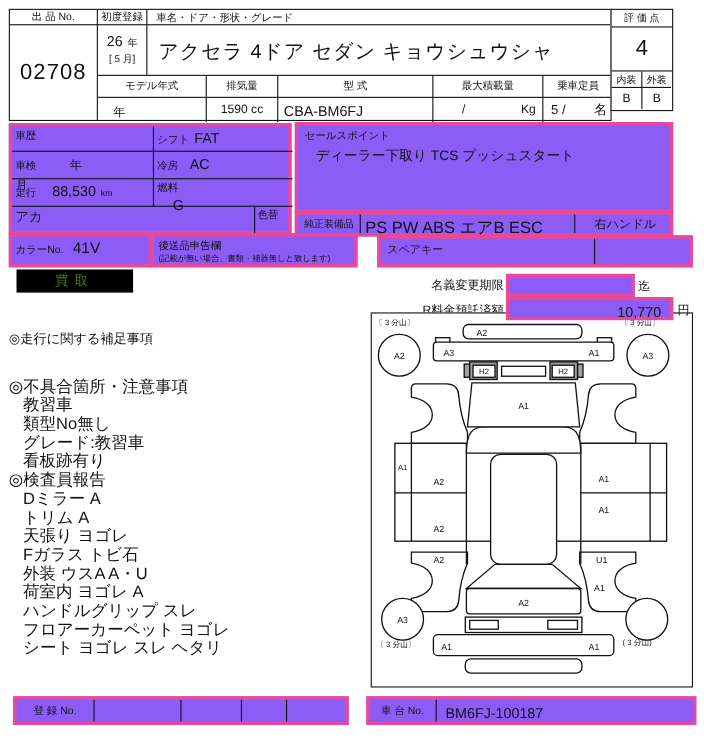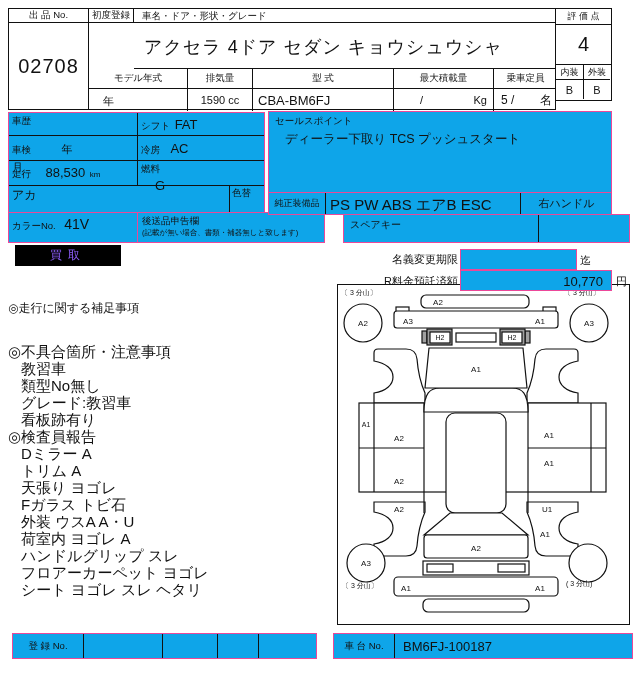--- a/index.html
+++ b/index.html
@@ -4,50 +4,55 @@
 <style>
   html,body{margin:0;padding:0;background:#fff;}
   *{box-sizing:border-box;}
   .sheet{position:relative;width:640px;height:680px;background:#fff;
          font-family:"Liberation Sans","DejaVu Sans",sans-serif;color:#111;
          overflow:hidden;}
   .abs{position:absolute;}
   .cell{position:absolute;}
   .br{border-right:1px solid #111;}
   .bb{border-bottom:1px solid #111;}
-  .box1{border:1px solid #ec4899;background:#0ea5e9;}
+  .box1{border:3px solid #ec4899;background:#8b5cf6;}
   .box2{border:1.5px solid #111;background:#fff;}
   .lab{font-size:9.5px;}
   .cen{display:flex;align-items:center;justify-content:center;}
   .top-table{left:8px;top:8px;width:548px;height:102px;}
   .eval-box{left:555px;top:8px;width:57px;height:93px;}
   .info-table{left:8px;top:112px;width:257px;height:101px;}
   .lot-big{font-size:20px;letter-spacing:1px;}
   .name-big{font-size:18px;letter-spacing:1px;white-space:nowrap;}
   .val-md{font-size:13px;}
-  .badge{left:15px;top:245px;width:106px;height:21px;background:#000;color:#8b5cf6;
+  .badge{left:15px;top:245px;width:106px;height:21px;background:#000;color:#4d7c0f;
          font-size:12px;letter-spacing:6px;display:flex;align-items:center;justify-content:center;}
   .rlabel{font-size:11px;text-align:right;}
   .notes{left:8px;top:343px;width:320px;font-size:15px;line-height:17px;}
   .notes .ind{padding-left:13px;}
   svg text{fill:#111;font-family:"Liberation Sans","DejaVu Sans",sans-serif;}
   .dlab{font-size:8px;text-anchor:middle;}
   .dlab7{font-size:7px;text-anchor:middle;}
   .dcorner{font-size:7px;}
 </style>
 </head>
 <body>
 
 <div class="sheet">
 
   <div class="abs top-table box2">
     <div class="cell br bb lab cen" style="left:0;top:0;width:80px;height:14px;">出 品 No.</div>
     <div class="cell br cen lot-big" style="left:0;top:14px;width:80px;height:86px;">02708</div>
 
     <div class="cell br bb lab cen" style="left:80px;top:0;width:45px;height:14px;">初度登録</div>
+    <div class="cell br bb" style="left:80px;top:14px;width:45px;height:46px;padding-top:6px;text-align:center;">
+      <span style="font-size:13px;">26</span>
+      <span style="font-size:9px;">年</span>
+      <div style="font-size:9px;">[ 5 月]</div>
+    </div>
 
     <div class="cell bb lab" style="left:125px;top:0;width:423px;height:14px;padding:1px 0 0 8px;">車名・ドア・形状・グレード</div>
     <div class="cell bb name-big" style="left:125px;top:14px;width:423px;height:46px;padding:12px 0 0 10px;">アクセラ 4ドア セダン キョウシュウシャ</div>
 
     <div class="cell br bb lab cen" style="left:80px;top:60px;width:99px;height:20px;">モデル年式</div>
     <div class="cell br bb lab cen" style="left:179px;top:60px;width:65px;height:20px;">排気量</div>
     <div class="cell br bb lab cen" style="left:244px;top:60px;width:141px;height:20px;">型 式</div>
     <div class="cell br bb lab cen" style="left:385px;top:60px;width:100px;height:20px;">最大積載量</div>
     <div class="cell bb lab cen" style="left:485px;top:60px;width:63px;height:20px;">乗車定員</div>
 

